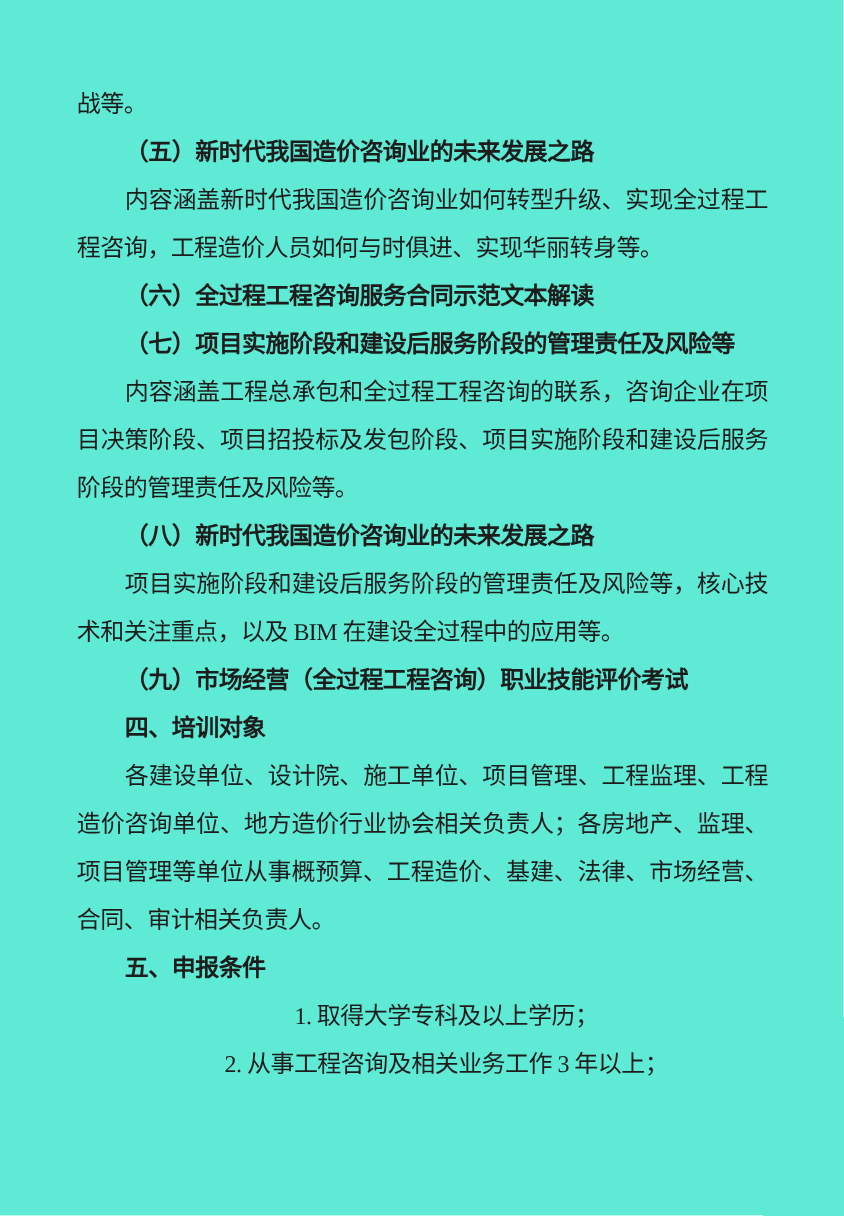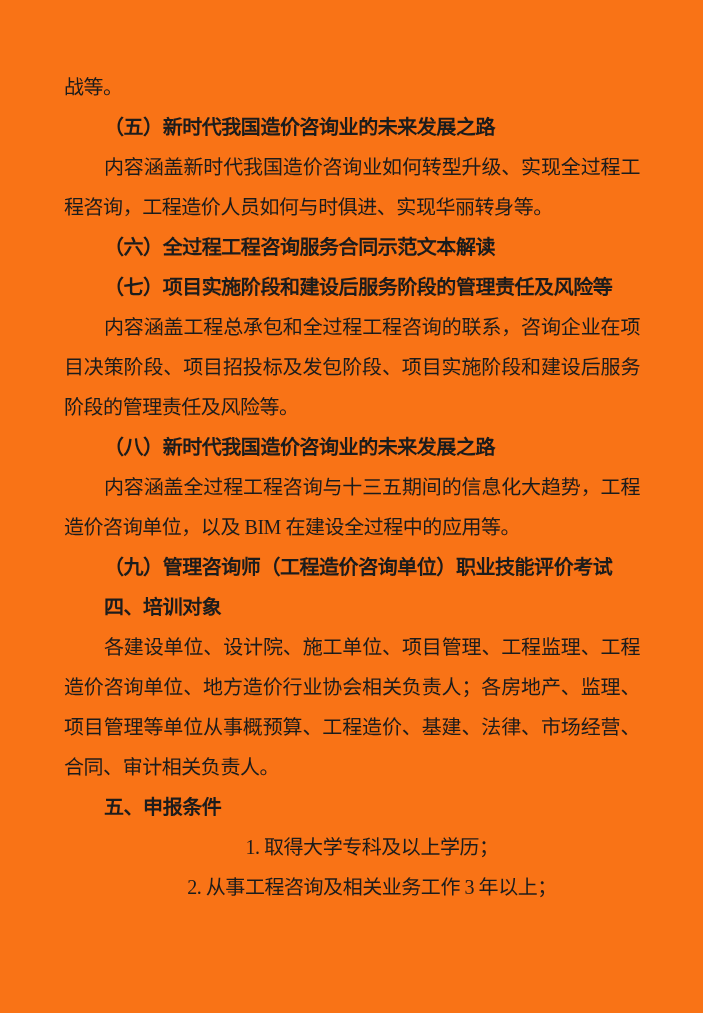--- a/index.html
+++ b/index.html
@@ -4,21 +4,21 @@
 <style>
   html, body {
     margin: 0;
     padding: 0;
     background: #ffffff;
   }
   .page {
     position: relative;
     width: 703px;
     height: 1013px;
-    background: #f97316;
+    background: #5eead4;
     overflow: hidden;
     box-sizing: border-box;
     padding: 67px 63px 0 64px;
     font-family: "Liberation Serif", "DejaVu Serif", serif;
     color: #1c1c1c;
   }
   .doc-body p {
     margin: 0;
     font-size: 20px;
     line-height: 40px;
@@ -45,21 +45,21 @@
 
 <div class="page">
   <div class="doc-body">
     <p class="continuation">战等。</p>
     <p class="heading">（五）新时代我国造价咨询业的未来发展之路</p>
     <p class="body">内容涵盖新时代我国造价咨询业如何转型升级、实现全过程工程咨询，工程造价人员如何与时俱进、实现华丽转身等。</p>
     <p class="heading">（六）全过程工程咨询服务合同示范文本解读</p>
     <p class="heading">（七）项目实施阶段和建设后服务阶段的管理责任及风险等</p>
     <p class="body">内容涵盖工程总承包和全过程工程咨询的联系，咨询企业在项目决策阶段、项目招投标及发包阶段、项目实施阶段和建设后服务阶段的管理责任及风险等。</p>
     <p class="heading">（八）新时代我国造价咨询业的未来发展之路</p>
-    <p class="body">内容涵盖全过程工程咨询与十三五期间的信息化大趋势，工程造价咨询单位，以及 BIM 在建设全过程中的应用等。</p>
-    <p class="heading">（九）管理咨询师（工程造价咨询单位）职业技能评价考试</p>
+    <p class="body">项目实施阶段和建设后服务阶段的管理责任及风险等，核心技术和关注重点，以及 BIM 在建设全过程中的应用等。</p>
+    <p class="heading">（九）市场经营（全过程工程咨询）职业技能评价考试</p>
     <p class="heading">四、培训对象</p>
     <p class="body">各建设单位、设计院、施工单位、项目管理、工程监理、工程造价咨询单位、地方造价行业协会相关负责人；各房地产、监理、项目管理等单位从事概预算、工程造价、基建、法律、市场经营、合同、审计相关负责人。</p>
     <p class="heading">五、申报条件</p>
     <p class="list-item">1. 取得大学专科及以上学历；</p>
     <p class="list-item">2. 从事工程咨询及相关业务工作 3 年以上；</p>
   </div>
 </div>
 
 </body></html>

